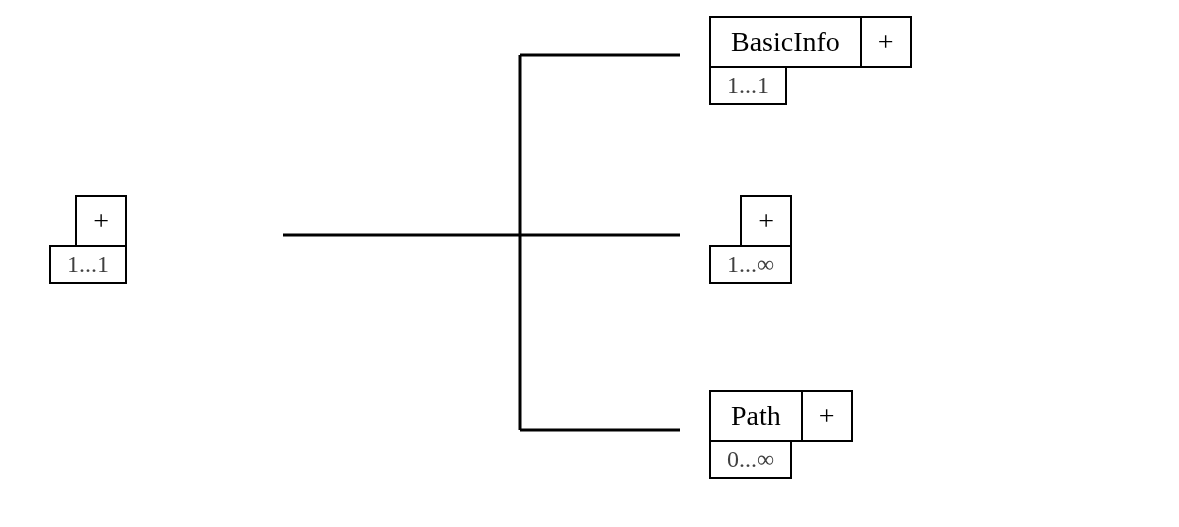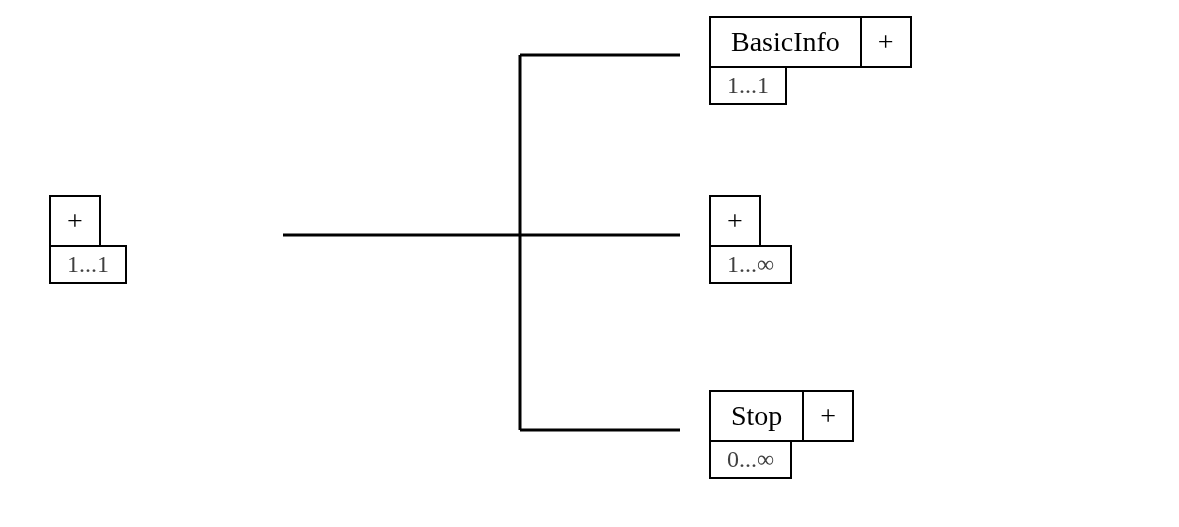--- a/index.html
+++ b/index.html
@@ -15,21 +15,21 @@
     .diagram-container {
       position: relative;
       width: 1179px;
       height: 527px;
     }
 
     .node {
       position: absolute;
       display: flex;
       flex-direction: column;
-      align-items: flex-start;
+      align-items: flex-end;
       padding-left: 29px;
     }
 
     .node-main {
       display: flex;
       flex-direction: row;
       border: 2px solid #000;
     }
 
     .node-label {
@@ -100,19 +100,19 @@
 
   <div class="node" style="left: 680px; top: 195px;">
     <div class="node-main">
       <div class="node-plus">+</div>
     </div>
     <div class="node-multiplicity">1...∞</div>
   </div>
 
   <div class="node" style="left: 680px; top: 390px;">
     <div class="node-main">
-      <div class="node-label">Stop</div>
+      <div class="node-label">Path</div>
       <div class="node-plus">+</div>
     </div>
     <div class="node-multiplicity">0...∞</div>
   </div>
 
 </div>
 
 </body></html>

